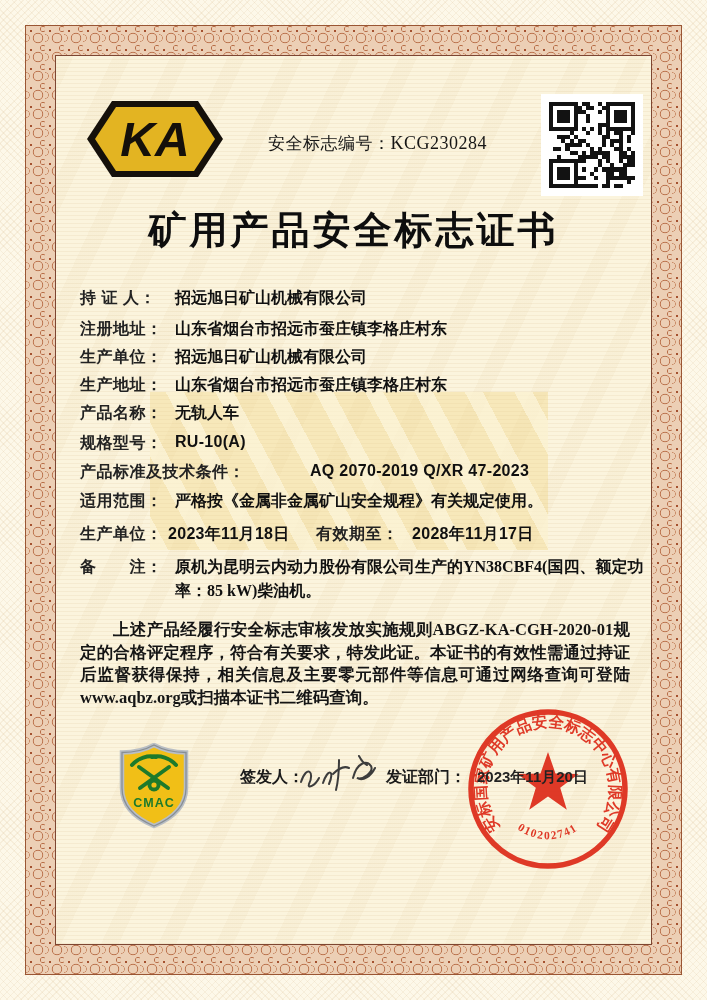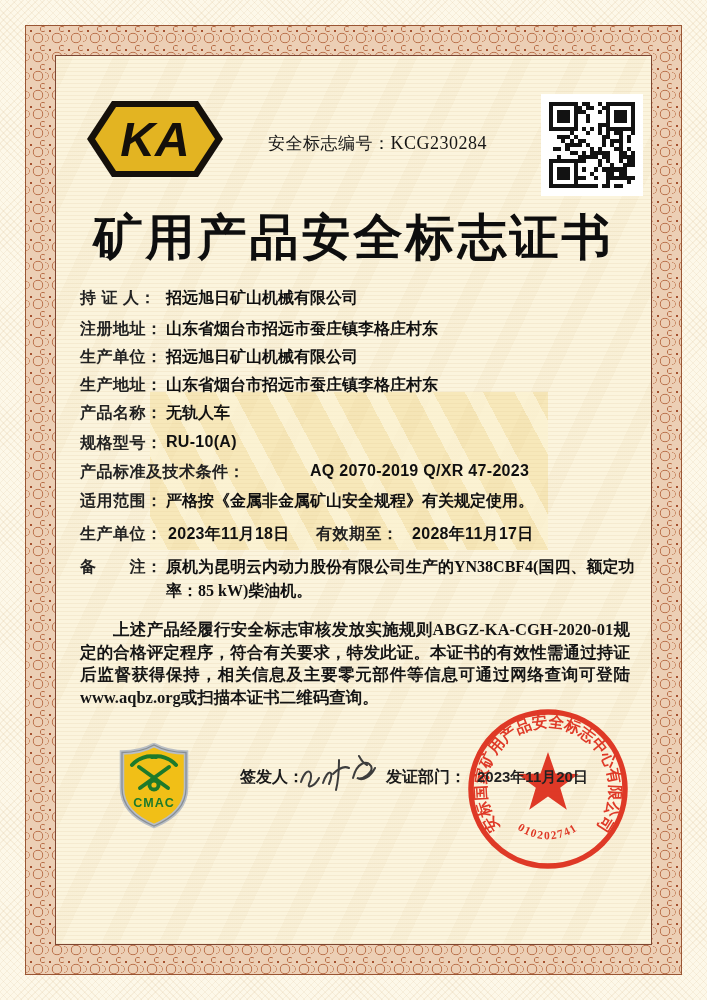--- a/index.html
+++ b/index.html
@@ -19,29 +19,29 @@
       radial-gradient(circle 5px at 17px 3px, rgba(0,0,0,0) 40%, #b4663f 52%, rgba(0,0,0,0) 66%);
     background-size:19px 19px;}
   .inner{position:absolute;inset:55px;border:1px solid #7d4632;
     background:
       repeating-linear-gradient(0deg, rgba(190,150,90,.10) 0 1px, transparent 1px 4px),
       repeating-linear-gradient(115deg, rgba(205,165,105,.06) 0 16px, transparent 16px 52px),
       #fbf4dd;}
   .abs{position:absolute;}
   .certno{left:268px;top:132px;font-size:17px;letter-spacing:.5px;color:#161616;}
   .certno .serif{font-family:"Liberation Serif",serif;font-size:18px;}
-  .title{left:0;right:0;top:205px;text-align:center;font-size:49px;font-weight:900;
+  .title{left:0;right:0;top:205px;text-align:center;font-size:38px;font-weight:900;
     letter-spacing:3px;color:#0e0e0e;font-family:"Liberation Serif",serif;}
   .hl{left:150px;top:392px;width:398px;height:158px;
     background:
       repeating-linear-gradient(62deg, rgba(255,252,235,.5) 0 16px, transparent 16px 44px),
       rgba(240,214,138,.42);}
   .row{height:22px;white-space:nowrap;}
   .lab{position:absolute;left:80px;font-size:16px;font-weight:700;letter-spacing:.5px;color:#222;}
-  .val{position:absolute;left:166px;font-size:16px;font-weight:600;color:#101010;
+  .val{position:absolute;left:175px;font-size:16px;font-weight:600;color:#101010;
     font-family:"Liberation Serif",serif;}
   .val.alnum{font-family:"Liberation Sans",sans-serif;font-weight:700;letter-spacing:.3px;}
   .wrapval{white-space:normal;width:470px;line-height:24px;}
   .statement{left:80px;top:619px;width:550px;font-size:16.5px;line-height:22.5px;
     font-weight:700;text-align:justify;text-indent:2em;color:#151515;
     font-family:"Liberation Serif",serif;}
   .signer{left:240px;top:767px;font-size:16px;font-weight:700;}
   .dept{left:386px;top:767px;font-size:16px;font-weight:700;}
   .sealdate{left:477px;top:768px;font-size:15px;font-weight:700;color:#222;z-index:6;}
   .seal{left:464px;top:705px;z-index:5;opacity:.92;}

